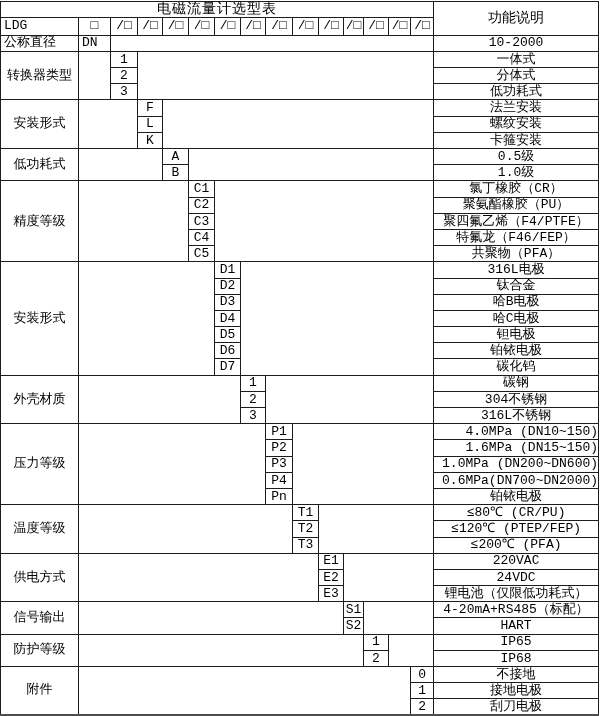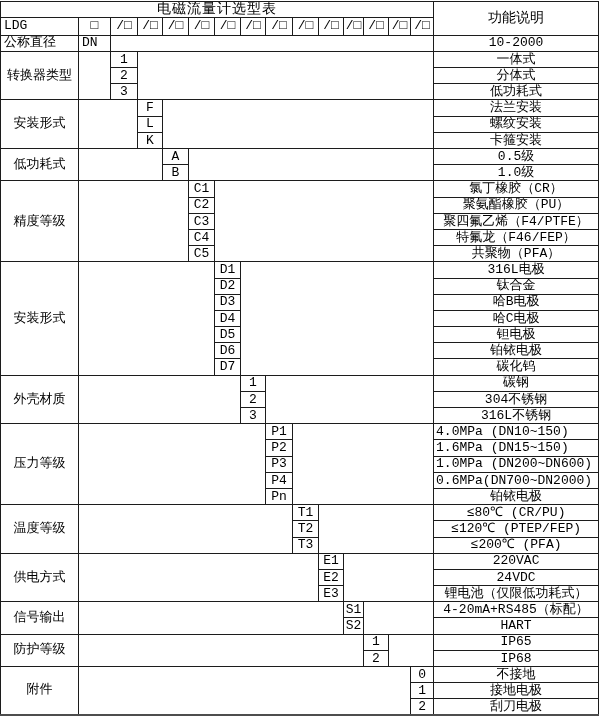--- a/index.html
+++ b/index.html
@@ -19,21 +19,21 @@
     white-space:nowrap;overflow:hidden;line-height:1.05;
   }
   tr.row-title{height:15px}
   tr.row-ldg{height:18px}
   tr.r{height:16.2px}
   .title{font-size:14px;letter-spacing:1px;}
   .fhdr{font-size:14px;}
   .lft{text-align:left;padding-left:3px;margin-left:20px;}
   .code{font-size:13px;}
   .desc{font-size:13px;margin-top:36px;}
-  .desc.dleft{text-align:left;padding-left:2px;}
+  .desc.dleft{text-align:right;padding-left:2px;}
   .sp{background:#ffffff;}
 </style>
 </head>
 <body>
 
 <table>
   <colgroup>
     <col style="width:78px">
       <col style="width:32px">
       <col style="width:27px">

